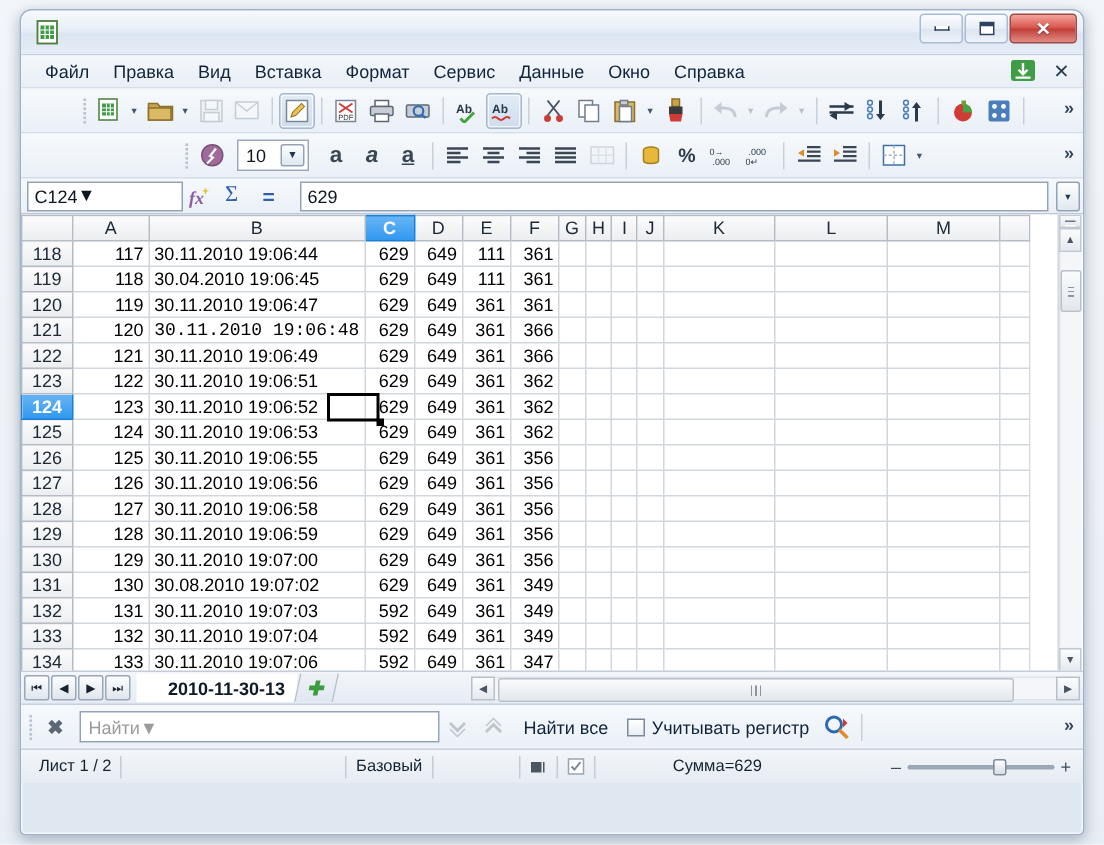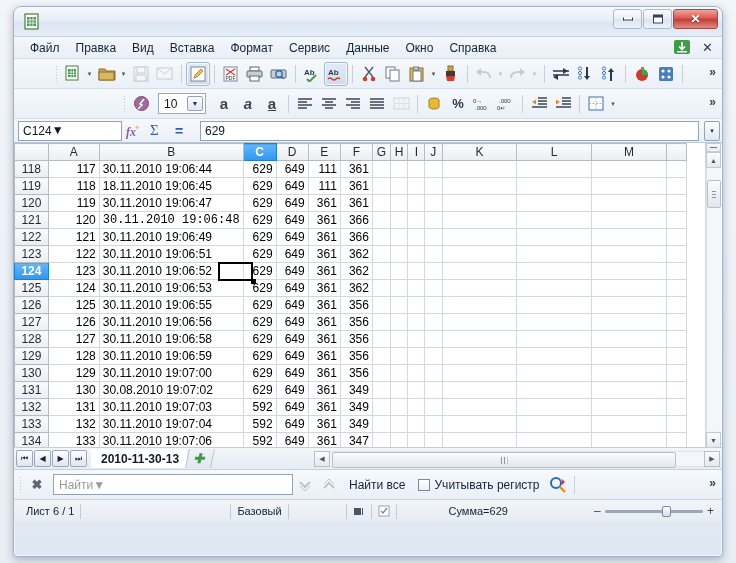--- a/index.html
+++ b/index.html
@@ -279,21 +279,21 @@
   .navbtn {
     width: 17px; height: 17px; margin-right: 1px;
     border: 1px solid #9aa7b6; border-radius: 2px;
     background: linear-gradient(180deg,#fcfdfe,#e0e6ee);
     display: flex; align-items: center; justify-content: center;
     font-size: 8px; color: #16222f;
   }
   .sheettab {
     height: 19px;
     font-size: 12px;
-    padding: 0 8px 0 10px;
+    padding: 0 8px 0 21px;
     display: flex; align-items: center;
     background: #fff;
     font-weight: bold;
     color: #101b26;
     margin-left: 3px;
     position: relative;
   }
   .tab-add {
     width: 26px; height: 19px;
     display: flex; align-items: center; justify-content: center;
@@ -755,21 +755,21 @@
               <td class="blank" style="width: 18px;"></td>
               <td class="blank" style="width: 18px;"></td>
               <td class="blank" style="width: 85px;"></td>
               <td class="blank" style="width: 85px;"></td>
               <td class="blank" style="width: 85px;"></td>
               <td class="blank" style="width: 22px;"></td>
             </tr>
             <tr>
               <td class="rowhead">119</td>
               <td class="num" style="width: 55px;">118</td>
-              <td class="txt" style="width: 115px;">18.11.2010 19:06:45</td>
+              <td class="txt" style="width: 115px;">30.04.2010 19:06:45</td>
               <td class="num" style="width: 34px;">629</td>
               <td class="num" style="width: 33px;">649</td>
               <td class="num" style="width: 33px;">111</td>
               <td class="num" style="width: 33px;">361</td>
               <td class="blank" style="width: 18px;"></td>
               <td class="blank" style="width: 18px;"></td>
               <td class="blank" style="width: 18px;"></td>
               <td class="blank" style="width: 18px;"></td>
               <td class="blank" style="width: 85px;"></td>
               <td class="blank" style="width: 85px;"></td>
@@ -1093,21 +1093,21 @@
           <circle cx="7" cy="7" r="5" fill="none" stroke="#2a6ab5" stroke-width="2"></circle>
           <path d="M10.5 10.5L16 16" stroke="#e08a2a" stroke-width="2.4"></path>
           <path d="M13 3l3 3-3 3" fill="#cf3b35"></path>
         </svg>
     </div>
     <div class="tsep"></div>
     <div class="tb-overflow">»</div>
   </div>
 
   <div id="statusbar">
-    <div class="sbcell">Лист 6 / 1</div>
+    <div class="sbcell">Лист 1 / 2</div>
     <div class="sbcell" style="width:150px;"></div>
     <div class="sbcell">Базовый</div>
     <div class="sbcell" style="width:58px;"></div>
     <div class="sbcell">
       <svg width="12" height="11" viewBox="0 0 12 11">
           <rect x="1" y="2" width="7" height="7" fill="#4b5663"></rect>
           <path d="M9.5 2v7" stroke="#4b5663"></path>
         </svg>
     </div>
     <div class="sbcell">

